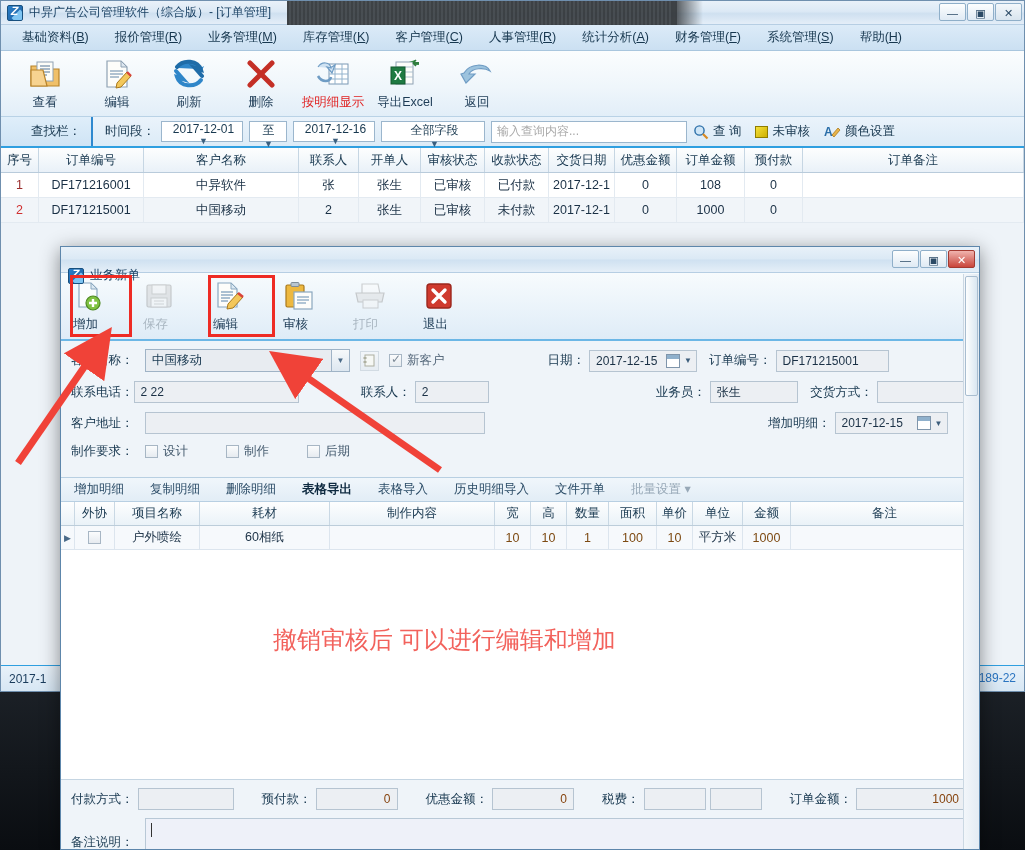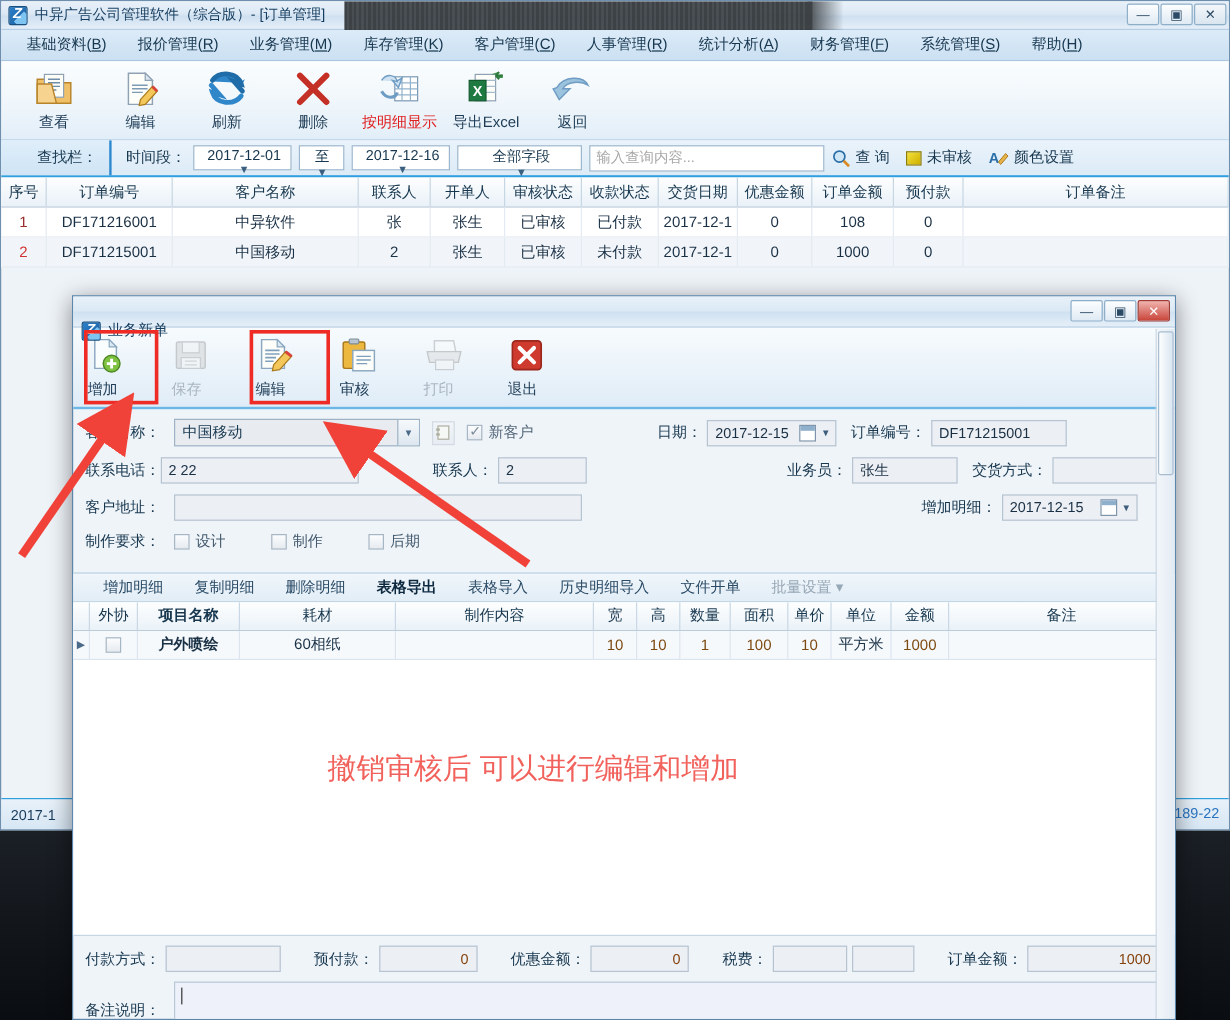--- a/index.html
+++ b/index.html
@@ -246,38 +246,38 @@
     background: linear-gradient(to bottom,#f4f7fa,#e2e9f0);
     display: inline-flex; align-items: center; justify-content: center;
     opacity: .65;
   }
 
   
   #dlg-tabs {
     height: 25px; display: flex; align-items: center; gap: 0;
     background: linear-gradient(to bottom,#f0f6fb,#e2edf6);
     border-top: 1px solid #b8cfe2; border-bottom: 1px solid #b8cfe2;
-    padding-left: 12px;
+    padding-left: 0;
   }
   .dtab { padding: 0 13px; font-size: 12.5px; color: #2a4b66; }
   .dtab.active { color: #0e2a40; font-weight: bold; }
   .dtab.dim { color: #97a8b7; }
 
   
   #dtl-grid { background: #fff; }
   #dtl-grid .dhead { display: flex; height: 24px;
     background: linear-gradient(to bottom,#fdfefe,#eaf2f8); border-bottom: 1px solid #bccdda; }
   #dtl-grid .dhead div { border-right: 1px solid #c9d8e4; display:flex; align-items:center; justify-content:center;
     font-size: 12.5px; color:#17374f; }
   #dtl-grid .drow { display: flex; height: 24px; border-bottom: 1px solid #dce5ee; background:#f6f9fc; }
   #dtl-grid .drow div { border-right: 1px solid #dce5ee; display:flex; align-items:center; justify-content:center;
     font-size: 12.5px; color:#1a3045; }
   #dtl-grid .drow .numv { color:#7d4a12; }
   .d-sel { width: 14px; color:#4a6a88 !important; font-size:9px !important; }
-  .d-out { width: 40px; } .d-name { width: 85px; font-weight: bold; } .d-mat { width: 130px; }
+  .d-out { width: 40px; } .d-name { width: 85px; } .d-mat { width: 130px; }
   .d-cont { width: 165px; } .d-w { width: 36px; } .d-h { width: 36px; }
   .d-qty { width: 42px; } .d-area { width: 48px; } .d-price { width: 36px; }
   .d-unit { width: 50px; } .d-amt { width: 48px; } .d-note { flex: 1; }
 
   
   #dlg-mid { background: #fff; height: 230px; position: relative; border-bottom: 1px solid #c5d5e2; }
   #red-note {
     position: absolute; left: 212px; top: 74px;
     font-size: 24px; color: #f2625c; white-space: nowrap;
     font-family: "Liberation Sans", "DejaVu Sans", sans-serif;

